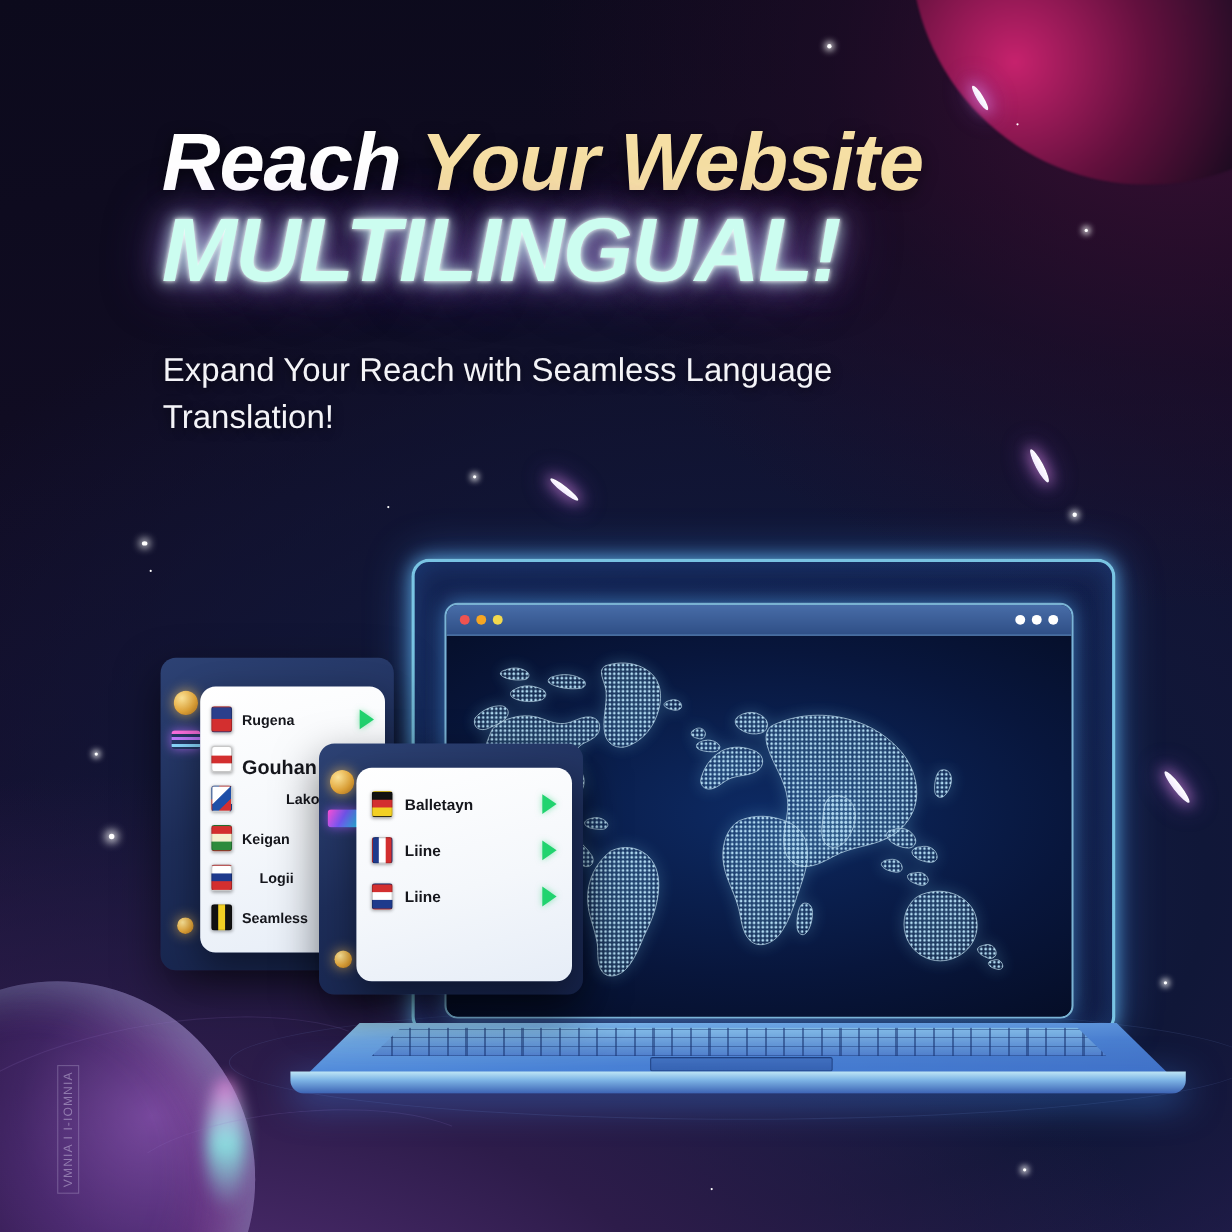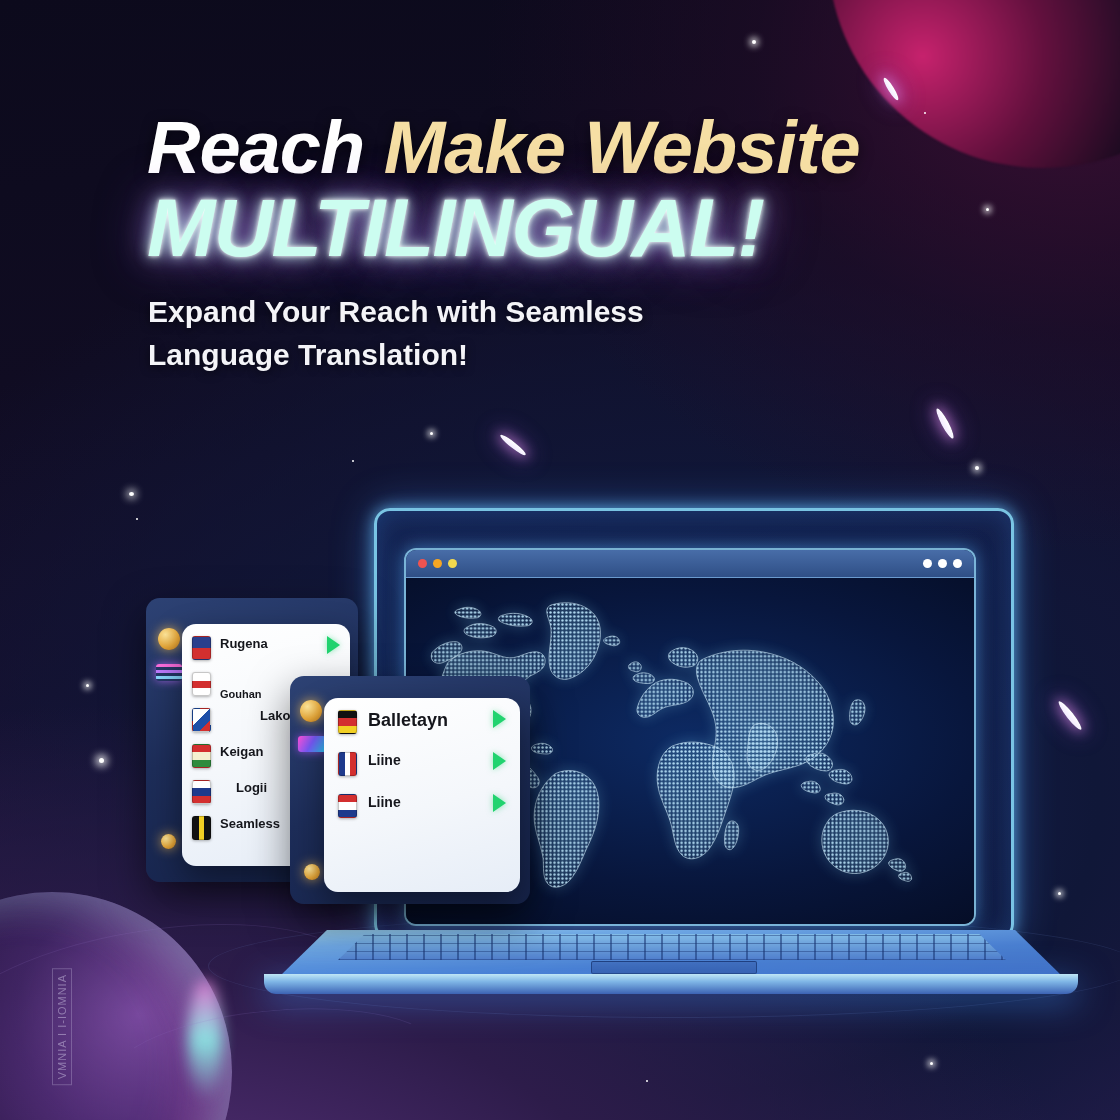--- a/index.html
+++ b/index.html
@@ -72,22 +72,22 @@
     margin-top:2px;font-size:82px;line-height:1;font-weight:bold;font-style:italic;
     letter-spacing:-1.5px;color:#ccfdf0;white-space:nowrap;
     text-shadow:
       0 0 4px #ffffff,
       0 0 14px rgba(205,255,245,0.95),
       0 0 30px rgba(188,150,255,0.8),
       0 0 54px rgba(150,90,230,0.55),
       0 4px 16px rgba(0,0,0,0.4);
   }
   .subtitle{
-    position:absolute;left:148px;top:291px;width:640px;
-    color:#f4f4f8;font-size:30px;font-weight:bold;line-height:1.42;
+    position:absolute;left:148px;top:316px;width:640px;
+    color:#f4f4f8;font-size:30px;font-weight:normal;line-height:1.42;
     text-shadow:0 2px 10px rgba(0,0,0,0.6);
   }
 
   
   .laptop{position:absolute;left:256px;top:500px;width:830px;height:500px;}
   .lid-glow{
     position:absolute;left:118px;top:8px;width:640px;height:432px;border-radius:16px;
     border:3px solid rgba(140,226,255,0.85);
     box-shadow:0 0 16px rgba(110,200,255,0.75),0 0 42px rgba(70,150,255,0.4),
                inset 0 0 26px rgba(60,140,230,0.25);
@@ -169,21 +169,21 @@
   .badge-icon{
     position:absolute;width:28px;height:16px;border-radius:3px;
     background:linear-gradient(120deg,#ff4fd8,#7a5cff 48%,#28d6ff);
     box-shadow:0 0 10px rgba(170,90,255,0.8);
   }
   .panel-card{
     position:absolute;border-radius:14px;
     background:linear-gradient(165deg,#ffffff 0%,#f4f7fb 55%,#e6edf7 100%);
     box-shadow:0 14px 34px rgba(0,0,0,0.42);
   }
-  .lang-row{display:flex;align-items:flex-start;width:100%;}
+  .lang-row{display:flex;align-items:center;width:100%;}
   .flag{
     width:19px;height:24px;border-radius:3px;flex:0 0 auto;
     border:1px solid rgba(0,0,0,0.22);overflow:hidden;
     box-shadow:0 1px 3px rgba(0,0,0,0.3);
   }
   .lang-label{
     flex:1 1 auto;color:#15161c;font-weight:bold;white-space:nowrap;overflow:hidden;
   }
   .play{
     flex:0 0 auto;width:0;height:0;
@@ -223,21 +223,21 @@
   <div class="star" style="left:646px;top:1080px;width:2px;height:2px;"></div>
 
   <div class="streak" style="left:497px;top:442px;width:32px;height:6px;transform:rotate(38deg);"></div>
   <div class="streak" style="left:928px;top:420px;width:34px;height:7px;transform:rotate(62deg);"></div>
   <div class="streak" style="left:1052px;top:712px;width:36px;height:7px;transform:rotate(52deg);"></div>
   <div class="streak" style="left:878px;top:86px;width:26px;height:6px;transform:rotate(58deg);"></div>
 
 
   <div class="headline">
     <div class="line1">
-      <span class="l1a">Reach </span><span class="l1b">Make Website</span>
+      <span class="l1a">Reach </span><span class="l1b">Your Website</span>
     </div>
     <div class="line2">MULTILINGUAL!</div>
   </div>
   <div class="subtitle">Expand Your Reach with Seamless Language Translation!</div>
 
   <div class="laptop">
     <div class="desk-ellipse"></div>
     <div class="lid-glow"></div>
 
     <div class="browser">
@@ -329,21 +329,21 @@
       <div class="coin" style="left:5px;top:236px;width:15px;height:15px;"></div>
     </div>
     <div class="panel-card" style="left:36px;top:26px;width:168px;height:242px;padding:12px 10px;">
       <div class="lang-row" style="height:36px;gap:9px;">
         <span class="flag" style="background:linear-gradient(180deg,#2b3f8c 0 50%,#d32f2f 50% 100%);"></span>
         <span class="lang-label" style="font-size:13px;">Rugena</span>
         <span class="play" style="margin-left:6px;"></span>
       </div>
       <div class="lang-row" style="height:36px;gap:9px;">
         <span class="flag" style="background:linear-gradient(180deg,#ffffff 0 36%,#d32f2f 36% 68%,#ffffff 68% 100%);"></span>
-        <span class="lang-label" style="font-size:11px;margin-top:16px;">Gouhan</span>
+        <span class="lang-label" style="font-size:18px;margin-top:16px;">Gouhan</span>
       </div>
       <div class="lang-row" style="height:36px;gap:9px;">
         <span class="flag" style="background:linear-gradient(135deg,#ffffff 0 42%,#1e4fa8 42% 72%,#d32f2f 72% 100%);"></span>
         <span class="lang-label" style="font-size:13px;margin-left:40px;">Lakoli</span>
       </div>
       <div class="lang-row" style="height:36px;gap:9px;">
         <span class="flag" style="background:linear-gradient(180deg,#d32f2f 0 33%,#f5f0d0 33% 66%,#2e8b3d 66% 100%);"></span>
         <span class="lang-label" style="font-size:13px;">Keigan</span>
       </div>
       <div class="lang-row" style="height:36px;gap:25px;">
@@ -360,21 +360,21 @@
   <div class="panel" style="left:290px;top:676px;width:240px;height:232px;">
     <div class="panel-back" style="width:240px;height:228px;"></div>
     <div class="side-icons">
       <div class="coin" style="left:0px;top:24px;"></div>
       <div class="badge-icon" style="left:-2px;top:60px;"></div>
       <div class="coin" style="left:4px;top:188px;width:16px;height:16px;"></div>
     </div>
     <div class="panel-card" style="left:34px;top:22px;width:196px;height:194px;padding:12px 14px;">
       <div class="lang-row" style="height:42px;gap:11px;">
         <span class="flag" style="background:linear-gradient(180deg,#111111 0 33%,#d32f2f 33% 66%,#f2d024 66% 100%);"></span>
-        <span class="lang-label" style="font-size:18px;">Balletayn</span>
+        <span class="lang-label" style="font-size:14px;">Balletayn</span>
         <span class="play"></span>
       </div>
       <div class="lang-row" style="height:42px;gap:11px;">
         <span class="flag" style="background:linear-gradient(90deg,#1e3a8c 0 33%,#ffffff 33% 66%,#d32f2f 66% 100%);"></span>
         <span class="lang-label" style="font-size:14px;">Liine</span>
         <span class="play"></span>
       </div>
       <div class="lang-row" style="height:42px;gap:11px;">
         <span class="flag" style="background:linear-gradient(180deg,#d32f2f 0 33%,#ffffff 33% 66%,#1e3a8c 66% 100%);"></span>
         <span class="lang-label" style="font-size:14px;">Liine</span>

